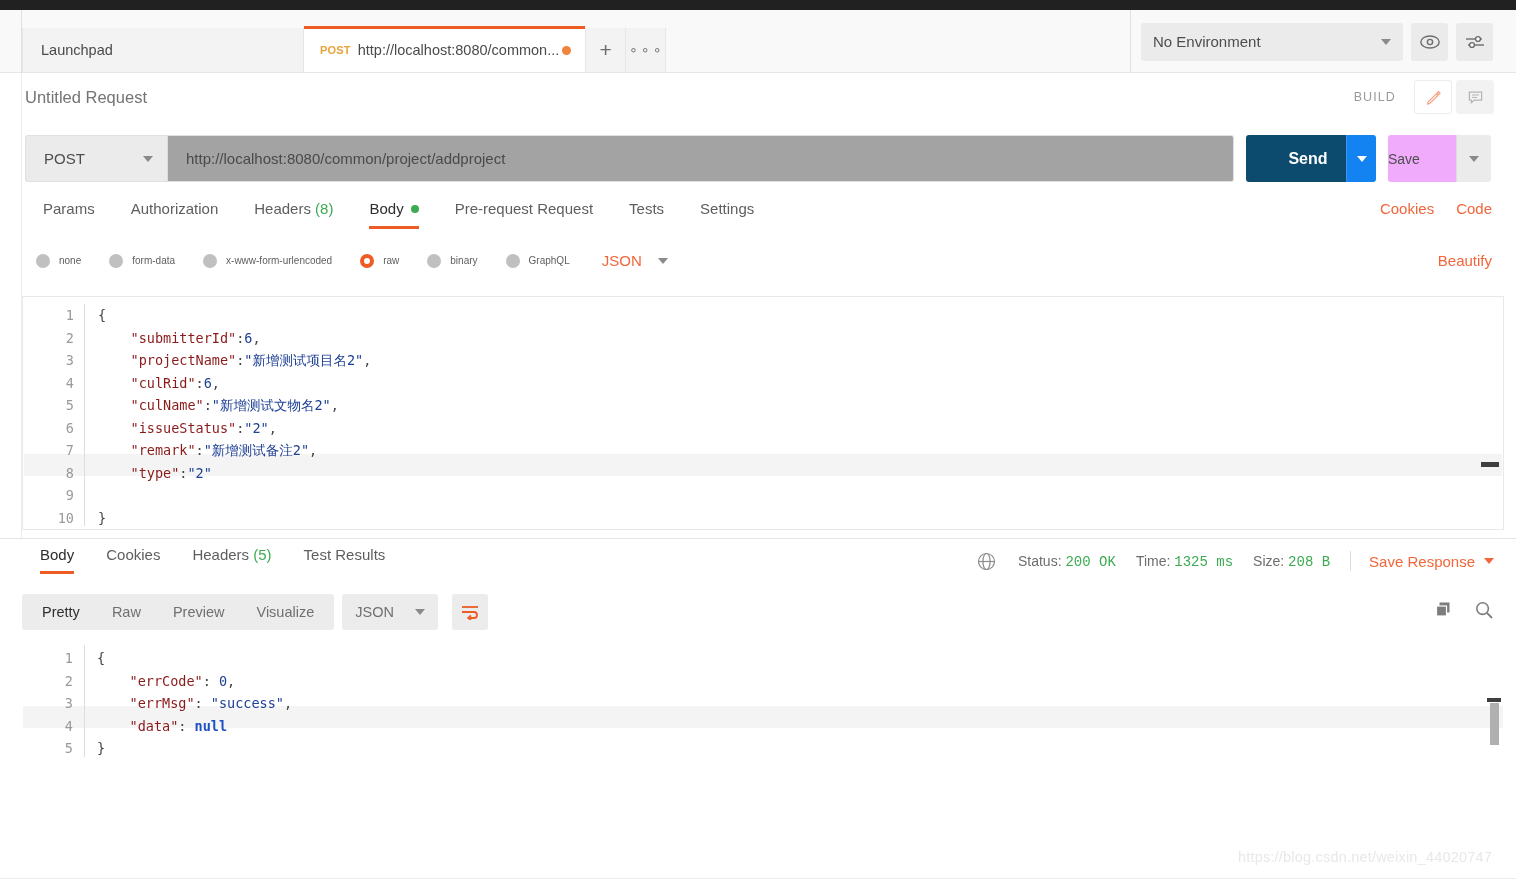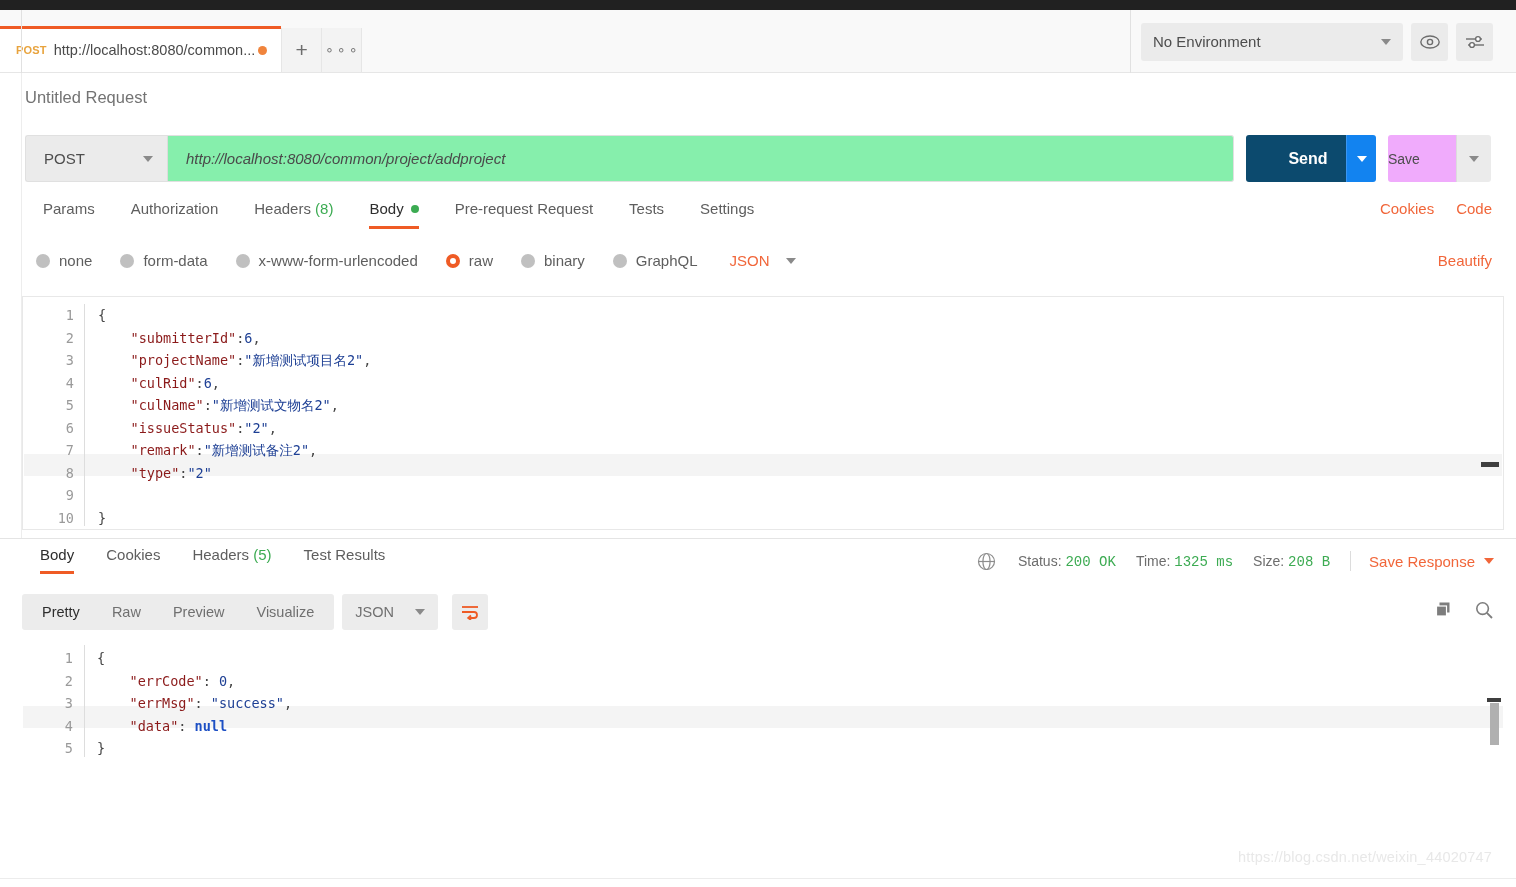--- a/index.html
+++ b/index.html
@@ -121,24 +121,24 @@
     display: flex; align-items: stretch;
   }
   .method-box {
     width: 142px; background: #ebebeb; border: 1px solid #e0e0e0;
     border-right: none; border-radius: 3px 0 0 3px;
     display: flex; align-items: center; justify-content: space-between;
     padding: 0 14px 0 18px;
     font-size: 15px; color: #4d4d4d;
   }
   .url-box {
-    flex: 1; background: #86efac; border: 1px solid #e0e0e0;
+    flex: 1; background: #a3a3a3; border: 1px solid #e0e0e0;
     border-left: 1px solid #dcdcdc; border-radius: 0 3px 3px 0;
     display: flex; align-items: center; padding: 0 18px;
-    font-size: 15px; color: #4a4a4a; font-style: italic;
+    font-size: 15px; color: #4a4a4a;
   }
   .send-btn {
     margin-left: 12px; width: 100px; background: #0c4a6e;
     border-radius: 3px 0 0 3px;
     display: flex; align-items: center; justify-content: center;
     color: #fff; font-size: 16px; font-weight: bold; padding-left: 24px;
   }
   .send-caret {
     width: 30px; background: #1283f0; border-radius: 0 3px 3px 0;
     display: flex; align-items: center; justify-content: center;
@@ -186,21 +186,21 @@
   .body-types {
     position: absolute; left: 36px; top: 252px;
     display: flex; align-items: center; gap: 0;
   }
   .radio-item { display: flex; align-items: center; margin-right: 28px; }
   .radio-dot {
     width: 14px; height: 14px; border-radius: 50%;
     background: #c0c0c0; margin-right: 9px;
   }
   .radio-dot.sel { background: #ffffff; border: 4px solid #ef5b25; width: 14px; height: 14px; }
-  .radio-label { font-size: 15px; color: #5e5e5e; }
+  .radio-label { font-size: 10px; color: #5e5e5e; }
   .json-select {
     display: flex; align-items: center; gap: 16px;
     margin-left: 4px;
   }
   .json-select .jlabel { font-size: 15px; color: #f1663a; }
   .beautify {
     position: absolute; right: 24px; top: 252px;
     font-size: 15px; color: #f1663a;
   }
 
@@ -328,20 +328,23 @@
   }
 </style>
 </head>
 <body>
 
 <div class="app">
 
   <div class="top-strip"></div>
 
   <div class="tabbar">
+    <div class="tab launchpad">
+      <span>Launchpad</span>
+    </div>
     <div class="tab active">
       <span class="method-badge">POST</span>
       <span class="tab-url">http://localhost:8080/common...</span>
       <span class="unsaved-dot"></span>
     </div>
     <div class="tab-icon-btn">
       <span>+</span>
     </div>
     <div class="tab-icon-btn dots">
       <span>⚬⚬⚬</span>
@@ -367,20 +370,36 @@
         <circle cx="14" cy="6" r="2.4" fill="#fff" stroke="#6d6d6d" stroke-width="1.4"></circle>
         <circle cx="8" cy="12" r="2.4" fill="#fff" stroke="#6d6d6d" stroke-width="1.4"></circle>
       </svg>
     </div>
   </div>
 
   <div class="left-rule"></div>
 
   <div class="req-title-row">
     <div class="req-title">Untitled Request</div>
+  </div>
+  <div class="build-zone">
+    <span class="build-label">BUILD</span>
+    <div class="build-btn">
+      <svg width="17" height="17" viewBox="0 0 17 17">
+        <path d="M3 13.2 L11.3 4.9 L12.8 6.4 L4.5 14.7 L2.6 15 Z" fill="none" stroke="#f3a184" stroke-width="1.2"></path>
+        <path d="M12 4.2 L13.5 2.7 L15 4.2 L13.5 5.7 Z" fill="none" stroke="#f3a184" stroke-width="1.2"></path>
+      </svg>
+    </div>
+    <div class="build-btn second">
+      <svg width="17" height="17" viewBox="0 0 17 17">
+        <path d="M2.4 3.2 h12.2 v8 H7.2 L4.3 13.6 V11.2 H2.4 Z" fill="none" stroke="#b5b5b5" stroke-width="1.2"></path>
+        <line x1="5" y1="6" x2="12" y2="6" stroke="#b5b5b5" stroke-width="1"></line>
+        <line x1="5" y1="8.4" x2="10" y2="8.4" stroke="#b5b5b5" stroke-width="1"></line>
+      </svg>
+    </div>
   </div>
 
   <div class="url-row">
     <div class="method-box">
       <span>POST</span>
       <span class="caret-dn"></span>
     </div>
     <div class="url-box">
       <span>http://localhost:8080/common/project/addproject</span>
     </div>

